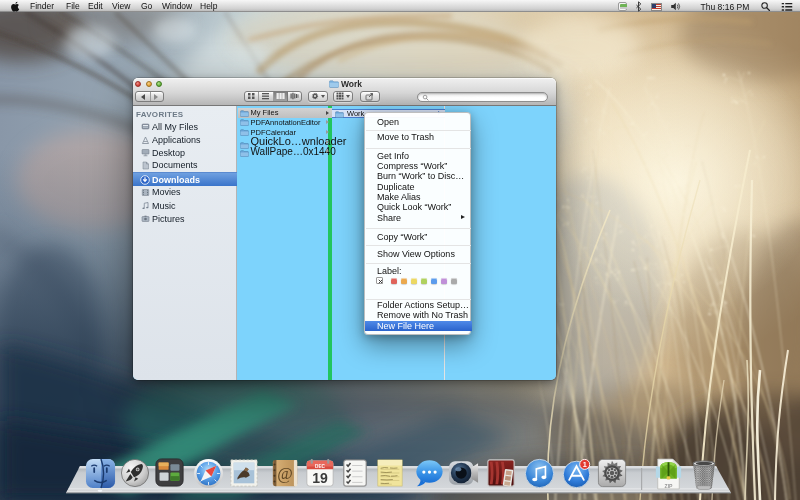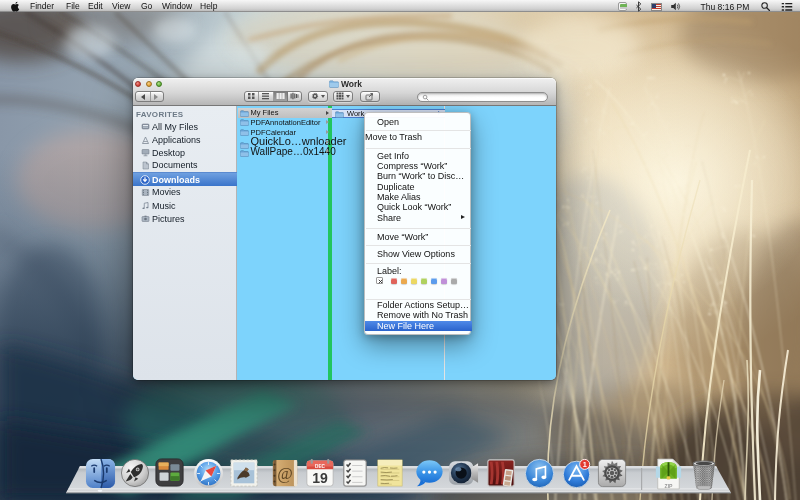--- a/index.html
+++ b/index.html
@@ -773,31 +773,31 @@
             </svg></span>
 <span style="position:absolute;left:15px;top:-0.7px;line-height:9.8px;font-size:7.5px;color:#111">Work</span>
 <span style="position:absolute;right:4px;top:1.8px;width:0;height:0;border-top:2.6px solid transparent;border-bottom:2.6px solid transparent;border-left:3.6px solid #3a6ec0"></span>
 </div>
 </div>
 </div>
 </div>
 <div style="position:absolute;left:364px;top:112px;width:107px;height:223px;background:rgba(255,255,255,0.96);border:0.5px solid rgba(0,0,0,0.25);border-radius:4px;box-shadow:0 10px 26px rgba(0,0,0,.4),0 2px 8px rgba(0,0,0,.25);font-size:9px;color:#111">
 <div style="position:absolute;left:0;top:3.9px;width:107px;height:10.3px;line-height:10.3px;padding-left:12px;box-sizing:border-box;white-space:nowrap">Open</div>
 <div style="position:absolute;left:1px;top:16.6px;width:105px;height:1px;background:#e4e4e4"></div>
-<div style="position:absolute;left:0;top:19.4px;width:107px;height:10.3px;line-height:10.3px;box-sizing:border-box;white-space:nowrap">Move to Trash</div>
+<div style="position:absolute;left:0;top:19.4px;width:107px;height:10.3px;line-height:10.3px;padding-left:12px;box-sizing:border-box;white-space:nowrap">Move to Trash</div>
 <div style="position:absolute;left:1px;top:34.5px;width:105px;height:1px;background:#e4e4e4"></div>
 <div style="position:absolute;left:0;top:38.1px;width:107px;height:10.3px;line-height:10.3px;padding-left:12px;box-sizing:border-box;white-space:nowrap">Get Info</div>
 <div style="position:absolute;left:0;top:48.2px;width:107px;height:10.3px;line-height:10.3px;padding-left:12px;box-sizing:border-box;white-space:nowrap">Compress “Work”</div>
 <div style="position:absolute;left:0;top:58.3px;width:107px;height:10.3px;line-height:10.3px;padding-left:12px;box-sizing:border-box;white-space:nowrap">Burn “Work” to Disc…</div>
 <div style="position:absolute;left:0;top:68.5px;width:107px;height:10.3px;line-height:10.3px;padding-left:12px;box-sizing:border-box;white-space:nowrap">Duplicate</div>
 <div style="position:absolute;left:0;top:78.7px;width:107px;height:10.3px;line-height:10.3px;padding-left:12px;box-sizing:border-box;white-space:nowrap">Make Alias</div>
 <div style="position:absolute;left:0;top:89.2px;width:107px;height:10.3px;line-height:10.3px;padding-left:12px;box-sizing:border-box;white-space:nowrap">Quick Look “Work”</div>
 <div style="position:absolute;left:0;top:99.9px;width:107px;height:10.3px;line-height:10.3px;padding-left:12px;box-sizing:border-box;white-space:nowrap">Share<span style="position:absolute;right:7px;top:2.6px;width:0;height:0;border-top:2.8px solid transparent;border-bottom:2.8px solid transparent;border-left:4.2px solid #222"></span></div>
 <div style="position:absolute;left:1px;top:114.8px;width:105px;height:1px;background:#e4e4e4"></div>
-<div style="position:absolute;left:0;top:118.7px;width:107px;height:10.3px;line-height:10.3px;padding-left:12px;box-sizing:border-box;white-space:nowrap">Move “Work”</div>
+<div style="position:absolute;left:0;top:118.7px;width:107px;height:10.3px;line-height:10.3px;padding-left:12px;box-sizing:border-box;white-space:nowrap">Copy “Work”</div>
 <div style="position:absolute;left:1px;top:132.3px;width:105px;height:1px;background:#e4e4e4"></div>
 <div style="position:absolute;left:0;top:136.2px;width:107px;height:10.3px;line-height:10.3px;padding-left:12px;box-sizing:border-box;white-space:nowrap">Show View Options</div>
 <div style="position:absolute;left:1px;top:149.5px;width:105px;height:1px;background:#e4e4e4"></div>
 <div style="position:absolute;left:0;top:153.2px;width:107px;height:10.3px;line-height:10.3px;padding-left:12px;box-sizing:border-box;white-space:nowrap">Label:</div>
 <div style="position:absolute;left:11px;top:164.3px;height:10px">
       <span style="position:absolute;left:0;top:0.2px;width:7px;height:7px;border:1px solid #9a9a9a;background:#fff;border-radius:1px">
         <svg style="display:block" width="7" height="7" viewBox="0 0 10 10">
           <path d="M2.5 2.5 L7.5 7.5 M7.5 2.5 L2.5 7.5" stroke="#333" stroke-width="1.3"></path>
         </svg>
       </span>

